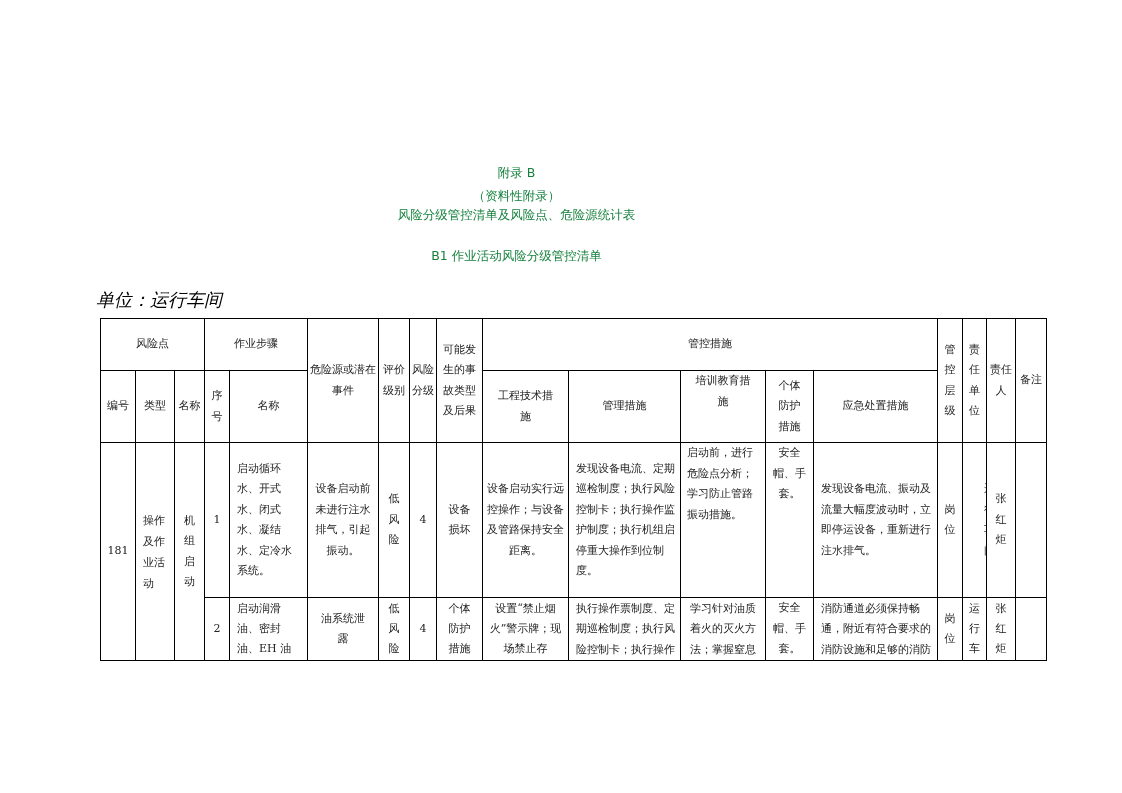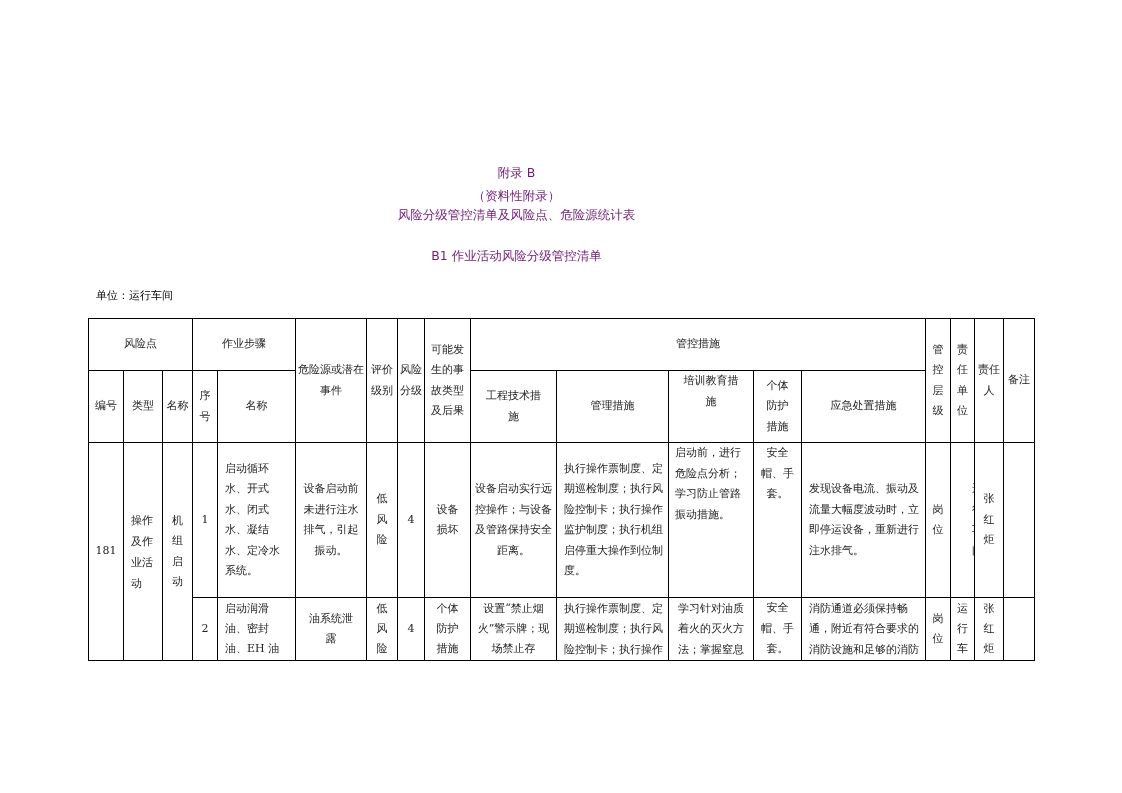--- a/index.html
+++ b/index.html
@@ -1,26 +1,26 @@
 <!DOCTYPE html>
 <html><head>
 <meta charset="utf-8">
 <style>
   html, body { margin: 0; padding: 0; background: #ffffff; }
   body { width: 1122px; height: 793px; position: relative; overflow: hidden;
          font-family: "DejaVu Serif", "Liberation Serif", serif; color: #111; }
   .titles { position: absolute; left: 0; width: 1033px; text-align: center;
-            font-family: "DejaVu Sans", "Liberation Sans", sans-serif; font-size: 12.5px; color: #701a75; }
+            font-family: "DejaVu Sans", "Liberation Sans", sans-serif; font-size: 12.5px; color: #15803d; }
   .t1 { top: 165px; }
   .t2 { top: 188px; }
   .t3 { top: 207px; }
   .t4 { top: 248px; }
   .unit { position: absolute; left: 96px; top: 288px; font-family: "DejaVu Sans", "Liberation Sans", sans-serif;
-          font-size: 11px; color: #000; }
-  table.grid { position: absolute; left: 88px; top: 318px; border-collapse: collapse;
+          font-size: 18px; color: #000; font-style: italic; }
+  table.grid { position: absolute; left: 100px; top: 318px; border-collapse: collapse;
                table-layout: fixed; width: 946px; }
   table.grid td { border: 1px solid #000; padding: 0 2px; font-size: 11px; line-height: 20.5px;
                   text-align: center; vertical-align: middle; overflow: hidden; color: #222;
                   word-break: break-all; }
   .narrow { line-height: 24px; }
   .lt { text-align: left !important; }
   .top { vertical-align: top !important; }
   .row2 td { line-height: 15px; vertical-align: top; padding-top: 2px; }
   .row2 .vc { vertical-align: middle; line-height: 20px; }
   .clip { height: 61px; overflow: hidden; }
@@ -85,21 +85,21 @@
     <td rowspan="2">181</td>
     <td rowspan="2" class="lt" style="padding:0 6px 0 7px;line-height:21px">操作及作业活动</td>
     <td rowspan="2" class="narrow" style="padding:0 7px">机组启动</td>
     <td>1</td>
     <td class="lt" style="padding:0 5px 0 7px">启动循环水、开式水、闭式水、凝结水、定冷水系统。</td>
     <td style="padding:0 4px">设备启动前未进行注水排气，引起振动。</td>
     <td class="narrow" style="padding:0 8px">低风险</td>
     <td>4</td>
     <td style="padding:2px 10px">设备损坏</td>
     <td style="padding:0 2px">设备启动实行远控操作；与设备及管路保持安全距离。</td>
-    <td class="lt" style="padding:0 4px 0 7px">执行操作票制度、定期巡检制度；执行风险控制卡；执行操作监护制度；执行机组启停重大操作到位制度。</td>
+    <td class="lt" style="padding:0 4px 0 7px">发现设备电流、定期巡检制度；执行风险控制卡；执行操作监护制度；执行机组启停重大操作到位制度。</td>
     <td class="lt top" style="padding:0 2px 0 6px">启动前，进行危险点分析；学习防止管路振动措施。</td>
     <td class="top" style="padding:0 4px">安全帽、手套。</td>
     <td class="lt" style="padding:0 4px 0 7px">发现设备电流、振动及流量大幅度波动时，立即停运设备，重新进行注水排气。</td>
     <td style="padding:0 5px">岗位</td>
     <td class="narrow" style="padding:0 21px">运行车间</td>
     <td class="narrow" style="padding:0 8px">张红炬</td>
     <td></td>
   </tr>
   <tr class="row2" style="height:63px">
     <td class="vc">2</td>

